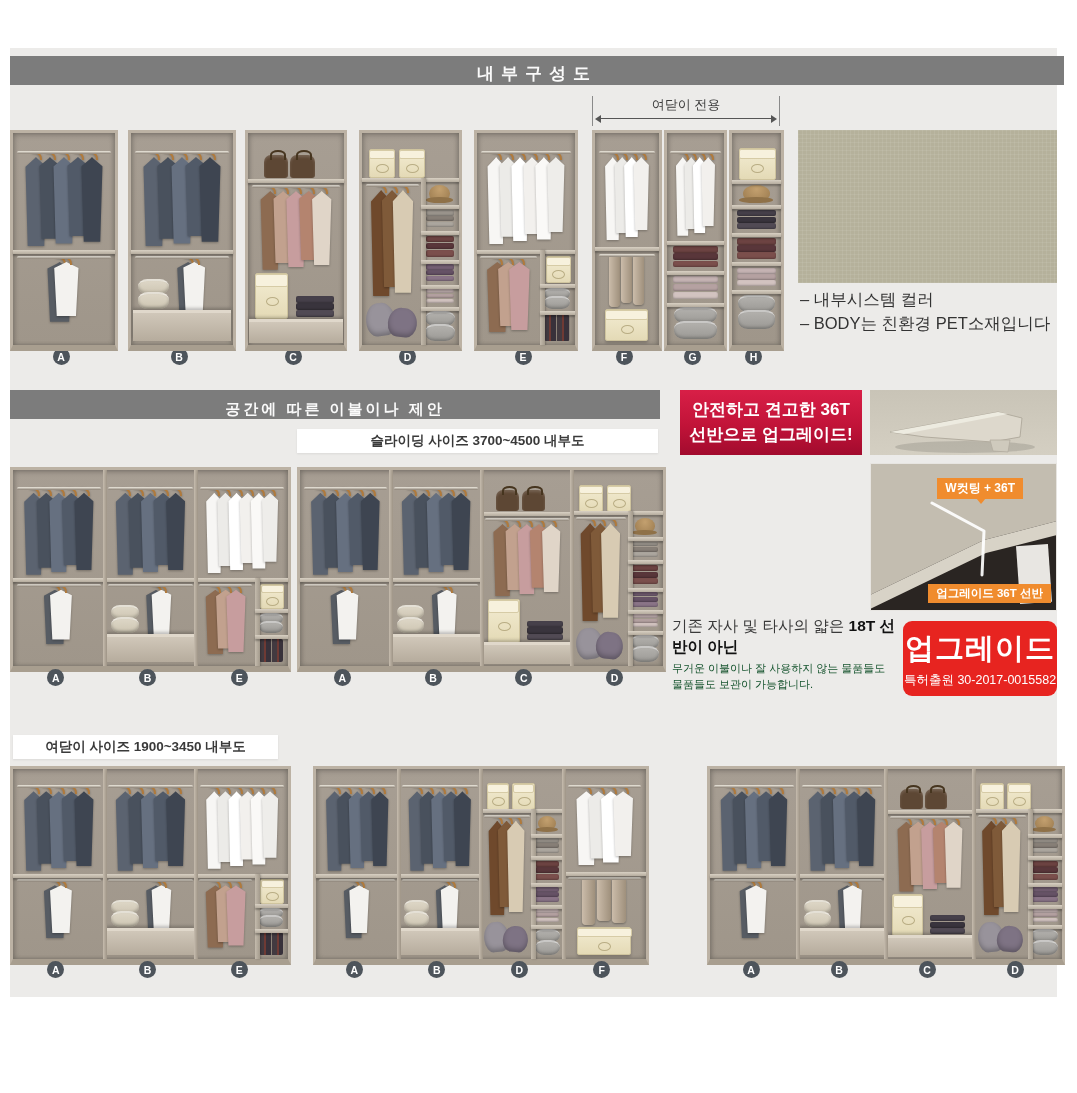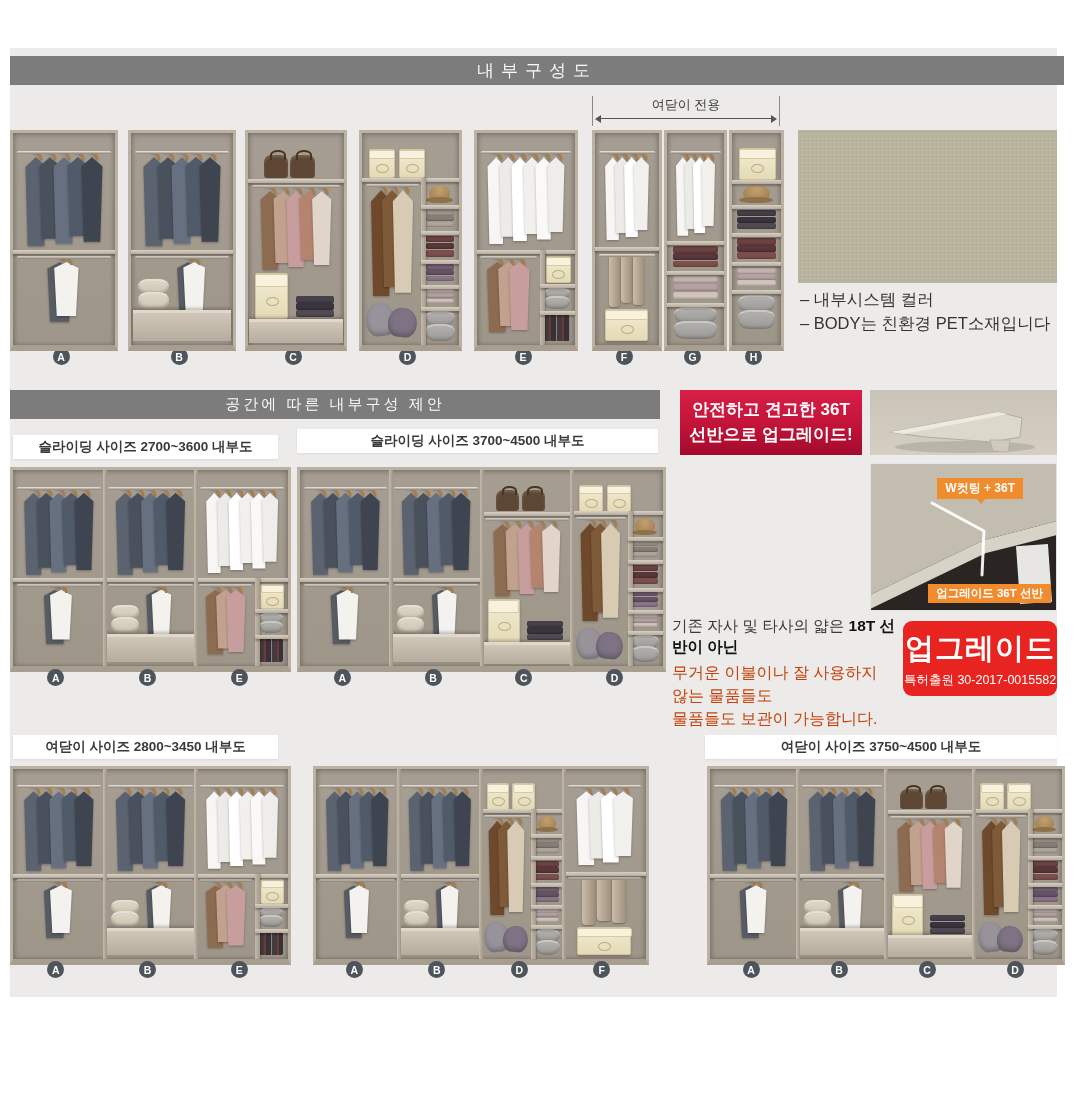--- a/index.html
+++ b/index.html
@@ -1,19 +1,19 @@
 <!DOCTYPE html>
 <html><head>
 <meta charset="utf-8">
 <style>
   html,body{margin:0;padding:0;background:#fff;}
   .page{position:relative;width:1077px;height:1093px;background:#fff;overflow:hidden;
         font-family:"Liberation Sans","DejaVu Sans",sans-serif;}
   .content-bg{position:absolute;left:10px;top:48px;width:1047px;height:949px;background:#ecebe9;}
-  .bar{position:absolute;background:#7c7c7c;color:#fafafa;display:flex;align-items:center;justify-content:center;font-weight:normal;}
+  .bar{position:absolute;background:#7c7c7c;color:#fafafa;display:flex;align-items:flex-end;justify-content:center;font-weight:bold;}
   .bar-main{left:10px;top:56px;width:1054px;height:29px;font-size:17px;letter-spacing:7px;}
   .bar-sub{left:10px;top:390px;width:650px;height:29px;font-size:15px;letter-spacing:3px;}
   
   .hinged-note{position:absolute;left:592px;top:96px;width:188px;height:32px;}
   .hinged-text{position:absolute;left:0;right:0;top:0;text-align:center;font-size:13px;color:#3c3c3c;}
   .h-tick{position:absolute;top:0;width:1px;height:30px;background:#8a8a8a;}
   .h-line{position:absolute;left:6px;right:6px;top:22px;height:1px;background:#555;}
   .h-ah{position:absolute;top:19px;width:0;height:0;border-top:4px solid transparent;border-bottom:4px solid transparent;}
   .h-ah.l{left:3px;border-right:6px solid #555;}
   .h-ah.r{right:3px;border-left:6px solid #555;}
@@ -76,21 +76,21 @@
   .photo-new{position:absolute;left:870px;top:463px;width:187px;height:148px;background:#262220;overflow:hidden;}
   .orange-badge{position:absolute;background:#f08c2e;color:#fff;font-weight:bold;padding:2px 8px;font-size:12px;white-space:nowrap;}
   .pn-b1{left:36%;top:10%;}
   .pn-b1:after{content:"";position:absolute;left:45%;bottom:-5px;border-left:5px solid transparent;border-right:5px solid transparent;border-top:6px solid #f08c2e;}
   .pn-b2{right:6px;bottom:8px;font-size:11.5px;}
   .desc{position:absolute;left:672px;top:616px;width:225px;color:#3a3a3a;}
   .desc .l1{font-size:15.5px;margin-bottom:3px;}
   .desc .l1 b{color:#111;}
   .desc .l2{font-size:19.5px;font-weight:bold;margin-bottom:9px;color:#333;}
   .red-t{color:#e8231e;} .green-t{color:#169347;}
-  .desc .body{font-size:16px;line-height:1.45;color:#c2410c;}
+  .desc .body{font-size:11px;line-height:1.45;color:#14532d;}
   .stamp{position:absolute;left:903px;top:621px;width:154px;height:75px;background:#e72420;border-radius:9px;
          color:#fff;display:flex;flex-direction:column;align-items:center;justify-content:center;}
   .stamp .st1{font-size:29px;font-weight:bold;letter-spacing:1px;}
   .stamp .st2{font-size:12.5px;margin-top:3px;}
 </style>
 </head>
 <body>
 
 <div class="page">
   <div class="content-bg"></div>
@@ -462,27 +462,25 @@
           <div class="gbody" style="background: rgb(243, 242, 239);"></div>
         </div>
       </div>
     </div>
 
   <div class="swatch"></div>
   <div class="swatch-cap" style="top:313px">– BODY는 친환경 PET소재입니다</div>
   <div class="swatch-cap" style="top:289px">– 내부시스템 컬러</div>
 
   <div class="bar bar-sub">
-    <span>공간에 따른 내부구성 제안</span>
+    <span>공간에 따른 이불이나 제안</span>
   </div>
 
-  <div class="panel-title" style="left:13px;top:435px;width:265px">슬라이딩 사이즈 2700~3600 내부도</div>
   <div class="panel-title" style="left:297px;top:429px;width:361px">슬라이딩 사이즈 3700~4500 내부도</div>
-  <div class="panel-title" style="left:13px;top:735px;width:265px">여닫이 사이즈 2800~3450 내부도</div>
-  <div class="panel-title" style="left:705px;top:735px;width:352px">여닫이 사이즈 3750~4500 내부도</div>
+  <div class="panel-title" style="left:13px;top:735px;width:265px">여닫이 사이즈 1900~3450 내부도</div>
 
   <div class="ward panel-fig" style="left:10px;top:467px;width:275px;height:196px">
       <div class="module" style="left: 0%; width: 33.3333%;">
         <div class="rod" style="left: 4%; top: 8.5%; width: 92%;"></div>
         <div class="hang" style="left: 9%; top: 8.5%; width: 82%; height: 45%;">
           <div class="garment" style="left: 0%; width: 33%; height: 100%;">
             <div class="hook"></div>
             <div class="gbody" style="background: rgb(91, 99, 112);"></div>
           </div>
           <div class="garment" style="left: 16.75%; width: 33%; height: 92%;">

